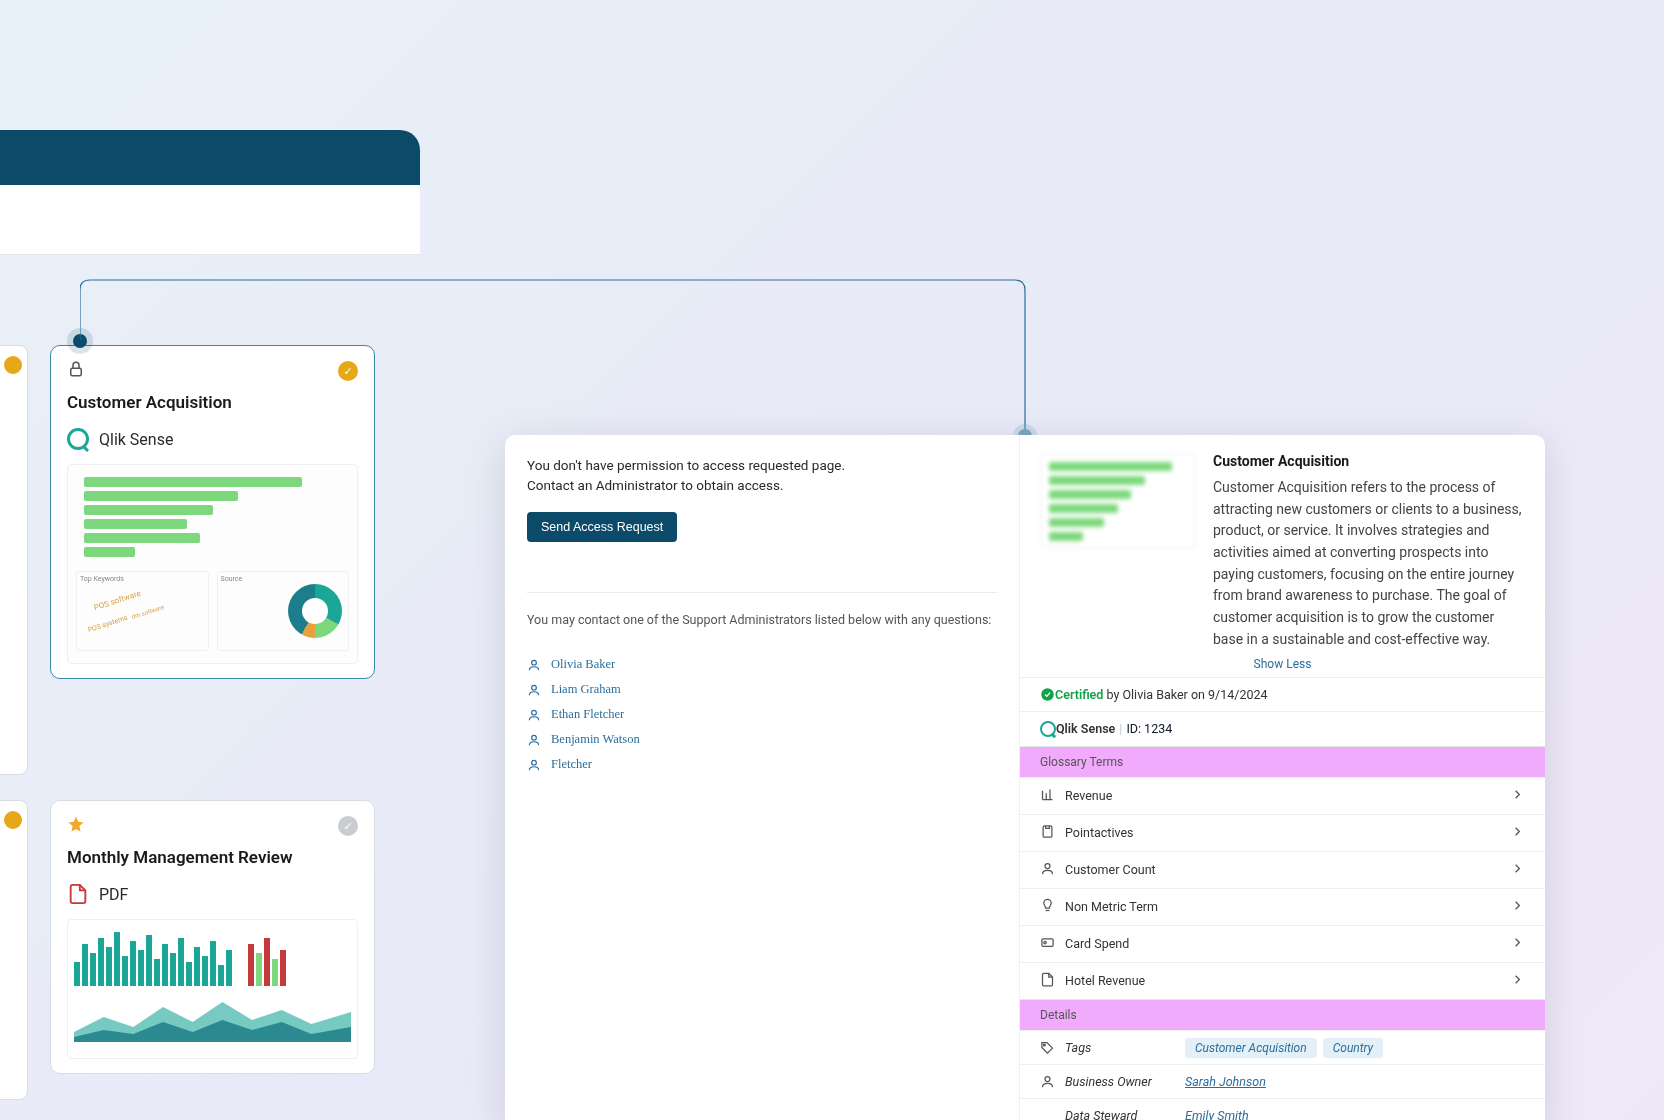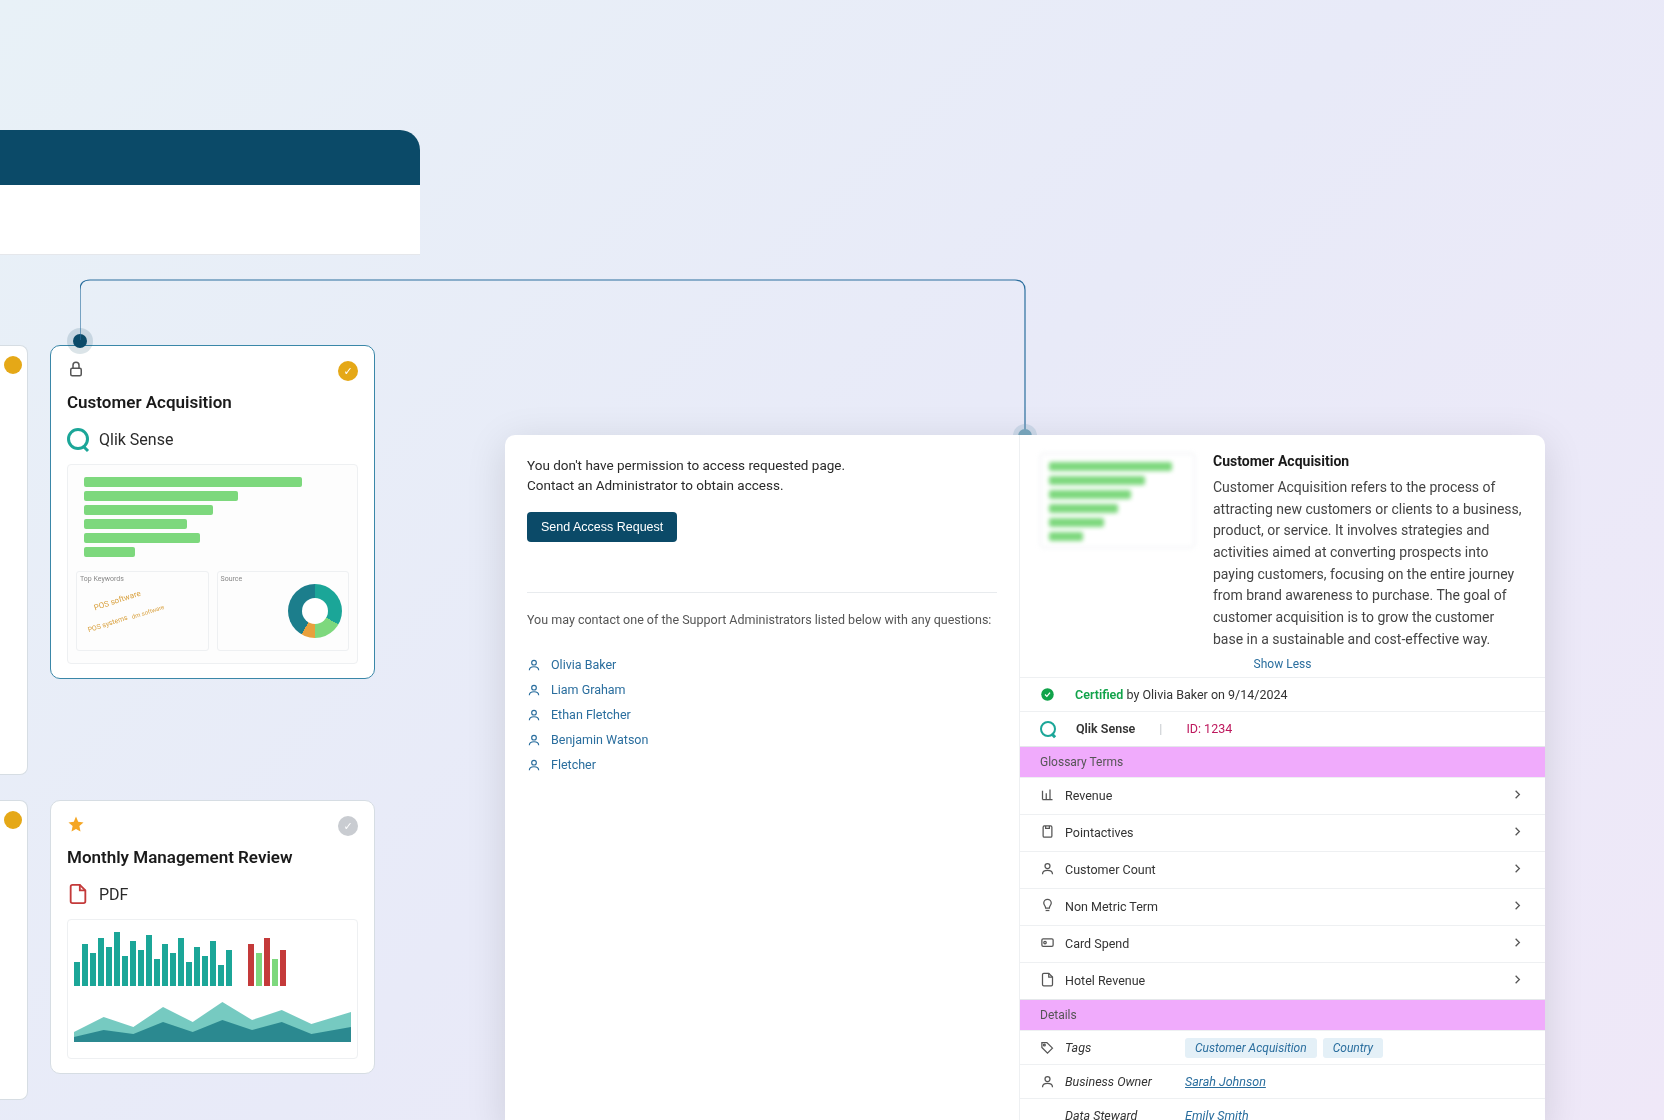--- a/index.html
+++ b/index.html
@@ -143,39 +143,39 @@
   .close-btn { width: 20px; height: 20px; color: #2a6e9e; cursor: pointer; display:flex; align-items:center; justify-content:center; }
   .modal-body { display: flex; }
   .left-pane { width: 515px; padding: 20px 22px; border-right: 1px solid #eef0f2; }
   .deny-msg { font-size: 13.5px; color: #2a2a2a; line-height: 1.5; margin-bottom: 16px; }
   .send-btn {
     background: #0b4a68; color: #fff; border: none; padding: 8px 14px;
     border-radius: 4px; font-size: 12.5px; cursor: pointer;
   }
   .divider { border: none; border-top: 1px solid #e8ebee; margin: 50px 0 18px; }
   .contact-msg { font-size: 12.5px; color: #555; line-height: 1.5; margin-bottom: 28px; }
-  .admin-list { list-style: none; display: flex; flex-direction: column; gap: 10px; }
+  .admin-list { list-style: none; display: flex; flex-direction: column; gap: 10px; font-family: Liberation Serif, serif; }
   .admin-item { display: flex; align-items: center; gap: 10px; font-size: 12.5px; }
   .admin-item a { color: #2a6e9e; text-decoration: none; }
   .admin-item svg { width: 14px; height: 14px; color: #2a6e9e; }
   .right-pane { flex: 1; display: flex; flex-direction: column; }
   .right-top { display: flex; gap: 18px; padding: 18px 20px 0; }
   .blur-thumb {
     width: 155px; height: 95px; border: 1px solid #e8ebee; border-radius: 4px;
     filter: blur(2px); padding: 8px; flex-shrink: 0;
   }
   .blur-bars { display:flex; flex-direction:column; gap:5px; }
   .blur-bar { height:9px; background:#7dd87d; border-radius:2px; }
   .desc-block { flex: 1; }
   .desc-title { font-size: 14px; font-weight: 700; color: #1a1a1a; margin-bottom: 8px; }
   .desc-text { font-size: 14px; color: #444; line-height: 1.55; }
   .show-less { text-align: center; font-size: 12px; padding: 6px 0; }
   .show-less a { color: #2a6e9e; text-decoration: none; }
   .meta-row {
-    display: flex; align-items: center; gap: 20px; padding: 9px 20px;
+    display: flex; align-items: center; gap: 0; padding: 9px 20px;
     border-top: 1px solid #eef0f2; font-size: 12.5px; color: #333;
   }
   .meta-row svg { width: 15px; height: 15px; flex-shrink: 0; }
   .cert-icon { color: #11a34a; }
   .cert-text .bold { font-weight: 600; color: #11a34a; }
   .qlik-mini { width: 16px; height: 16px; border: 2.5px solid #1ba698; border-radius: 50%; position: relative; }
   .qlik-mini:after { content:""; position:absolute; right:-2px; bottom:-2px; width:5px; height:2.5px; background:#1ba698; transform:rotate(45deg);}
   .sep { color: #c4c8cc; margin: 0 4px; }
   .section-header {
     background: #f0abfc; padding: 8px 20px; font-size: 12px; color: #555;
@@ -389,21 +389,21 @@
         <svg class="cert-icon" viewBox="0 0 24 24" fill="#11a34a">
             <circle cx="12" cy="12" r="10"></circle>
             <path d="M8 12l3 3 5-6" stroke="#fff" stroke-width="2" fill="none"></path>
           </svg>
         <span class="cert-text"><span class="bold">Certified</span><span> by Olivia Baker on 9/14/2024</span></span>
       </div>
       <div class="meta-row">
         <span class="qlik-mini"></span>
         <span style="font-weight:600">Qlik Sense</span>
         <span class="sep">|</span>
-        <span style="color:#be185d"><span>ID: </span><span>1234</span></span>
+        <span style="color:#0f172a"><span>ID: </span><span>1234</span></span>
       </div>
 
       <div class="section-header">Glossary Terms</div>
       <div id="glossary-rows">
           <div class="gloss-row">
             <div class="gloss-left">
               <span><svg viewBox="0 0 24 24" fill="none" stroke="currentColor" stroke-width="2">
                   <path d="M4 20V6M10 20V10M16 20V4M4 20h16"></path>
                 </svg></span>
               <span>Revenue</span>

